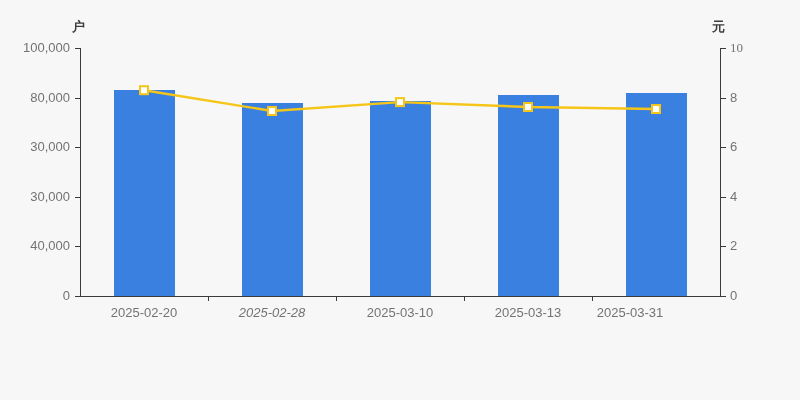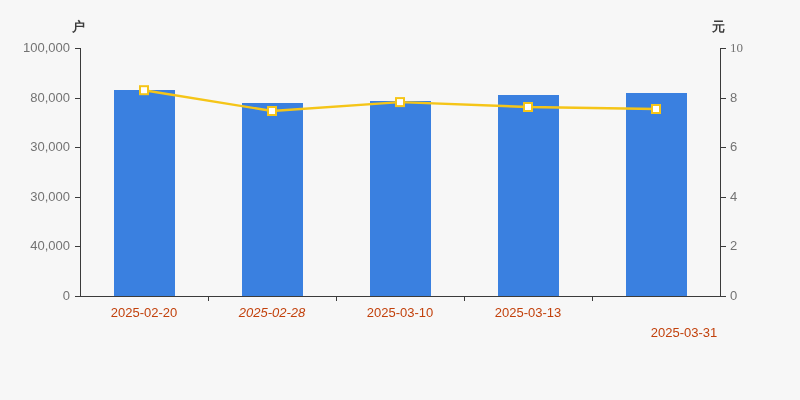--- a/index.html
+++ b/index.html
@@ -69,21 +69,21 @@
     text-align: right;
   }
   .tick-label-right {
     left: 730px;
     text-align: left;
   }
   .tick-label-x {
     top: 306px;
     text-align: center;
     transform: translateX(-50%);
-    color: #c2410c;
+    color: #737373;
   }
 
   
   .bar {
     position: absolute;
     background: #3a80e0;
     width: 61px;
   }
 
   
@@ -138,21 +138,21 @@
     </div>
   <div id="x-ticks">
       <div class="tick-x" style="left: 208px;"></div>
       <div class="tick-x" style="left: 336px;"></div>
       <div class="tick-x" style="left: 464px;"></div>
       <div class="tick-x" style="left: 592px;"></div>
       <div class="tick-label tick-label-x" style="left: 144px;">2025-02-20</div>
       <div class="tick-label tick-label-x" style="left: 272px; font-style: italic;">2025-02-28</div>
       <div class="tick-label tick-label-x" style="left: 400px; text-align: center;">2025-03-10</div>
       <div class="tick-label tick-label-x" style="left: 528px;">2025-03-13</div>
-      <div class="tick-label tick-label-x" style="left: 684px; margin-top: 20px;">2025-03-31</div>
+      <div class="tick-label tick-label-x" style="left: 630px;">2025-03-31</div>
     </div>
   <div id="bars">
       <div class="bar" title="2025-02-20 83000 户" style="left: 113.5px; top: 90.16px; height: 205.84px; width: 61px; background: rgb(58, 128, 224);"></div>
       <div class="bar" title="2025-02-28 77800 户" style="left: 241.5px; top: 103.056px; height: 192.944px; width: 61px; background: rgb(58, 128, 224);"></div>
       <div class="bar" title="2025-03-10 78600 户" style="left: 369.5px; top: 101.072px; height: 194.928px; width: 61px; background: rgb(58, 128, 224);"></div>
       <div class="bar" title="2025-03-20 81000 户" style="left: 497.5px; top: 95.12px; height: 200.88px; width: 61px; background: rgb(58, 128, 224);"></div>
       <div class="bar" title="2025-03-31 81900 户" style="left: 625.5px; top: 92.888px; height: 203.112px; width: 61px; background: rgb(58, 128, 224);"></div>
     </div>
 
   <svg id="line-layer" viewBox="0 0 800 400">

